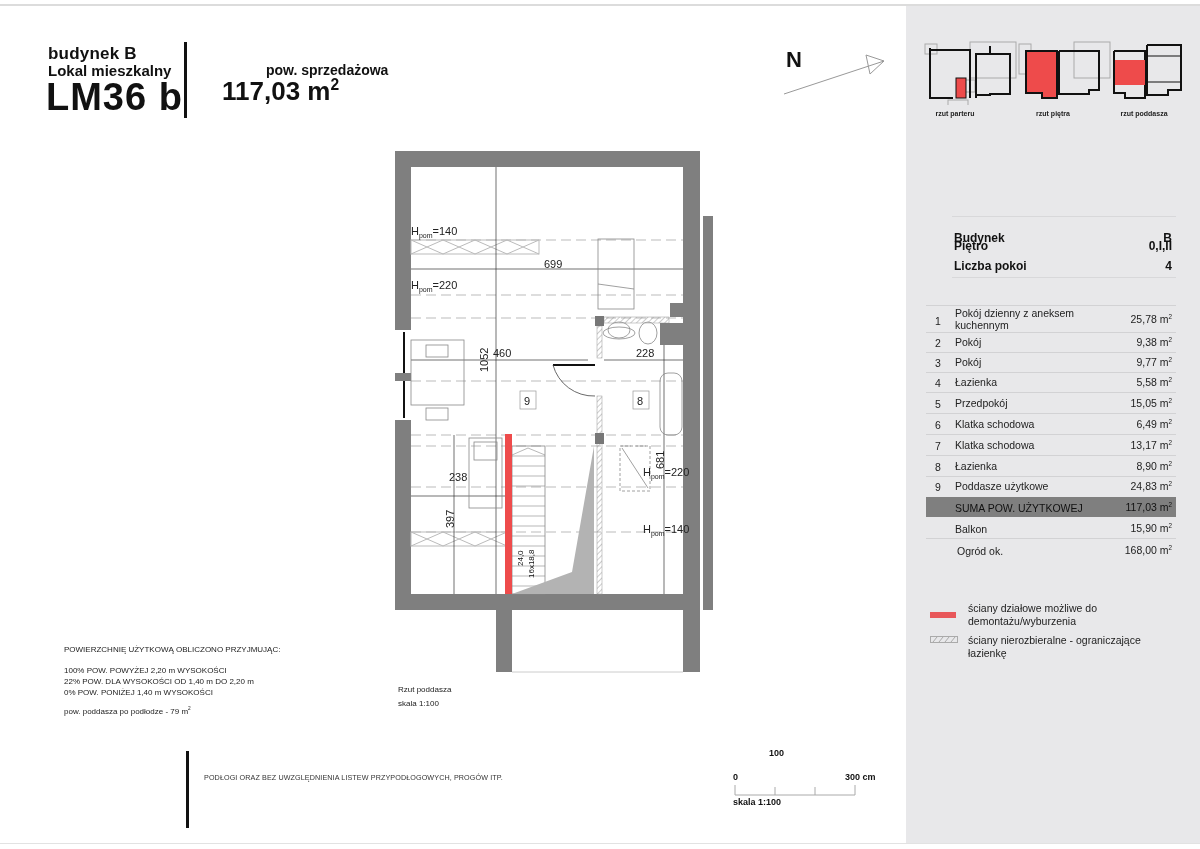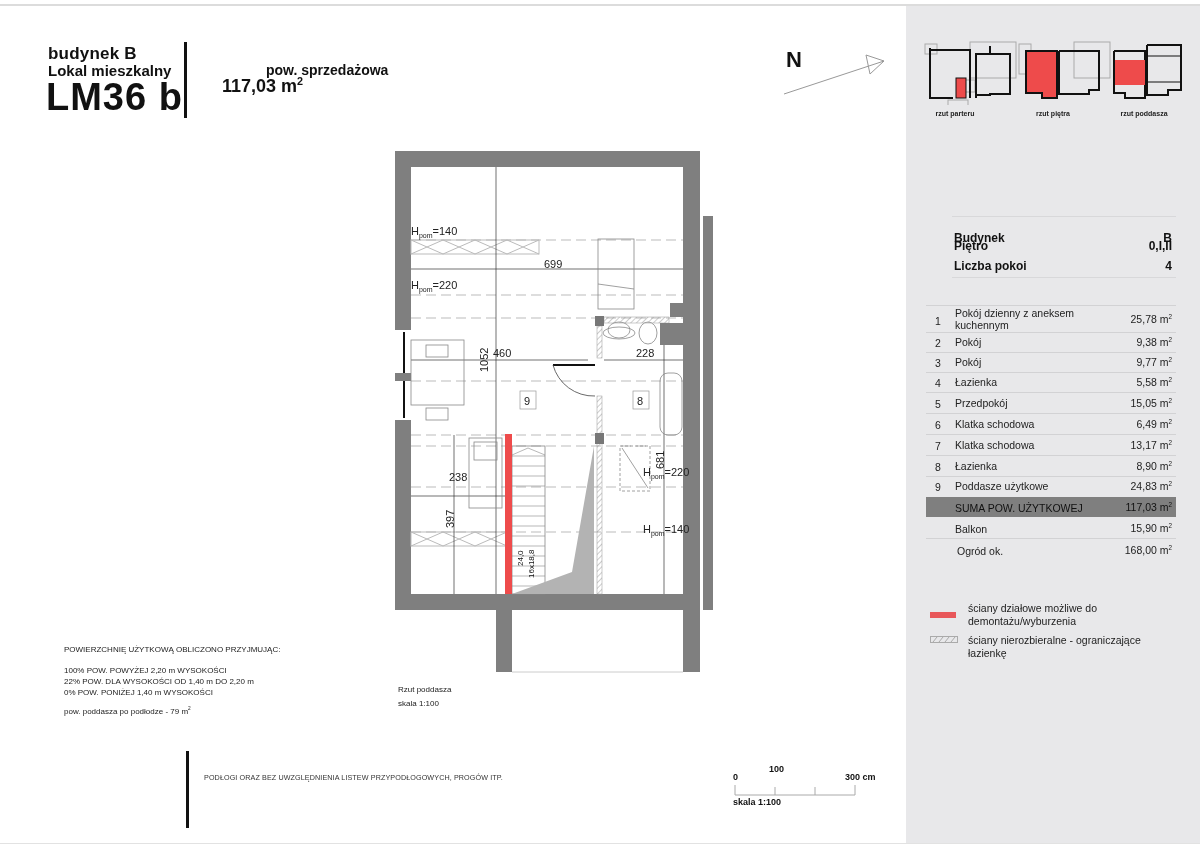--- a/index.html
+++ b/index.html
@@ -7,21 +7,21 @@
   .topline{position:absolute;left:0;top:4px;width:1200px;height:2px;background:#dcdcdc;}
   .botline{position:absolute;left:0;top:843px;width:1200px;height:1px;background:#e2e2e2;}
   .sidebar{position:absolute;left:906px;top:6px;width:294px;height:837px;background:#e8e8ea;}
   .abs{position:absolute;}
   
   .h-building{left:48px;top:44px;font-size:17px;font-weight:bold;letter-spacing:.2px;}
   .h-type{left:48px;top:62px;font-size:15px;font-weight:bold;}
   .h-code{left:46px;top:76px;font-size:38px;font-weight:bold;letter-spacing:1px;}
   .h-divider{left:184px;top:42px;width:3px;height:76px;background:#111;}
   .h-arealabel{left:222px;top:62px;font-size:14px;font-weight:bold;margin-left:44px;}
-  .h-areaval{left:222px;top:76px;font-size:18px;font-weight:bold;}
+  .h-areaval{left:222px;top:76px;font-size:26px;font-weight:bold;}
   sup{font-size:60%;line-height:0;}
   
   .north{left:786px;top:47px;font-size:22px;font-weight:bold;}
   
   .thumb-label{font-size:7px;font-weight:bold;color:#222;text-align:center;width:70px;}
   
   .info{left:954px;width:218px;font-size:12px;font-weight:bold;}
   .info-row{position:absolute;left:0;width:218px;height:20px;display:flex;justify-content:space-between;}
   .info-sep{position:absolute;left:952px;width:224px;height:1px;background:#d8d8da;}
   
@@ -303,20 +303,20 @@
 
 <div class="abs plan-caption" style="top:685px">Rzut poddasza</div>
 <div class="abs plan-caption" style="top:699px">skala 1:100</div>
 
 <div class="abs disc-bar"></div>
 <div class="abs disclaimer">
   <div>PODŁOGI ORAZ BEZ UWZGLĘDNIENIA LISTEW PRZYPODŁOGOWYCH, PROGÓW ITP.</div>
 </div>
 
 <div class="abs scalebar-label" style="left:733px;top:772px">0</div>
-<div class="abs scalebar-label" style="left:769px;top:764px">100</div>
+<div class="abs scalebar-label" style="left:769px;top:748px">100</div>
 <div class="abs scalebar-label" style="left:845px;top:772px">300 cm</div>
 <svg class="abs" style="left:734px;top:785px" width="130" height="12">
   <polyline points="1,0 1,10 121,10 121,0" fill="none" stroke="#aaa"></polyline>
   <line x1="41" y1="2" x2="41" y2="10" stroke="#aaa"></line>
   <line x1="81" y1="2" x2="81" y2="10" stroke="#aaa"></line>
 </svg>
 <div class="abs scalebar-label" style="left:733px;top:797px">skala  1:100</div>
 
 </body></html>

